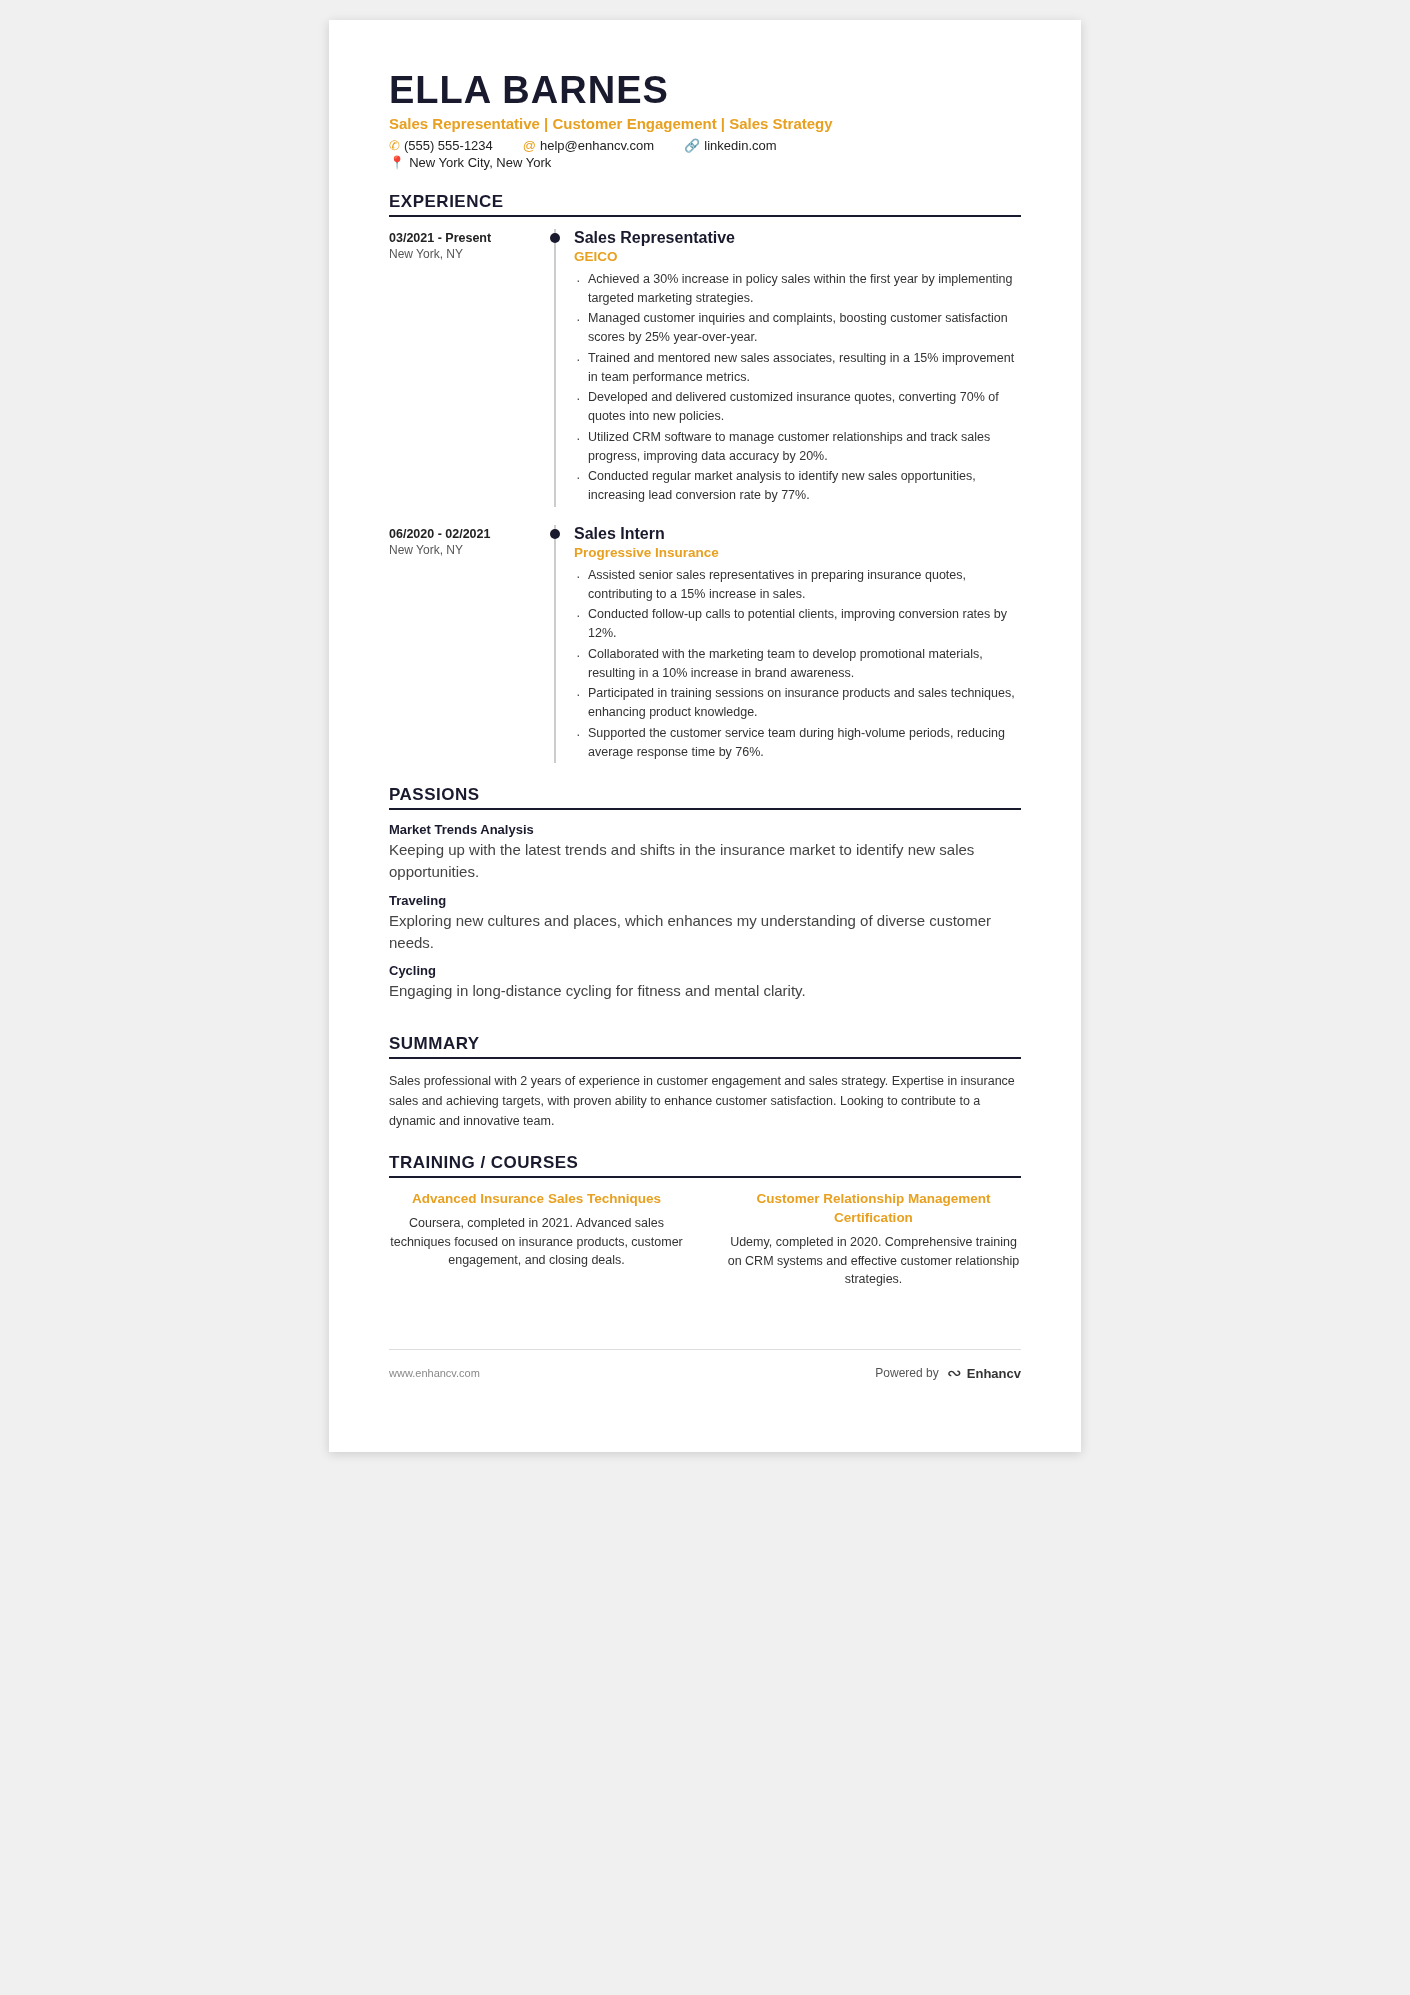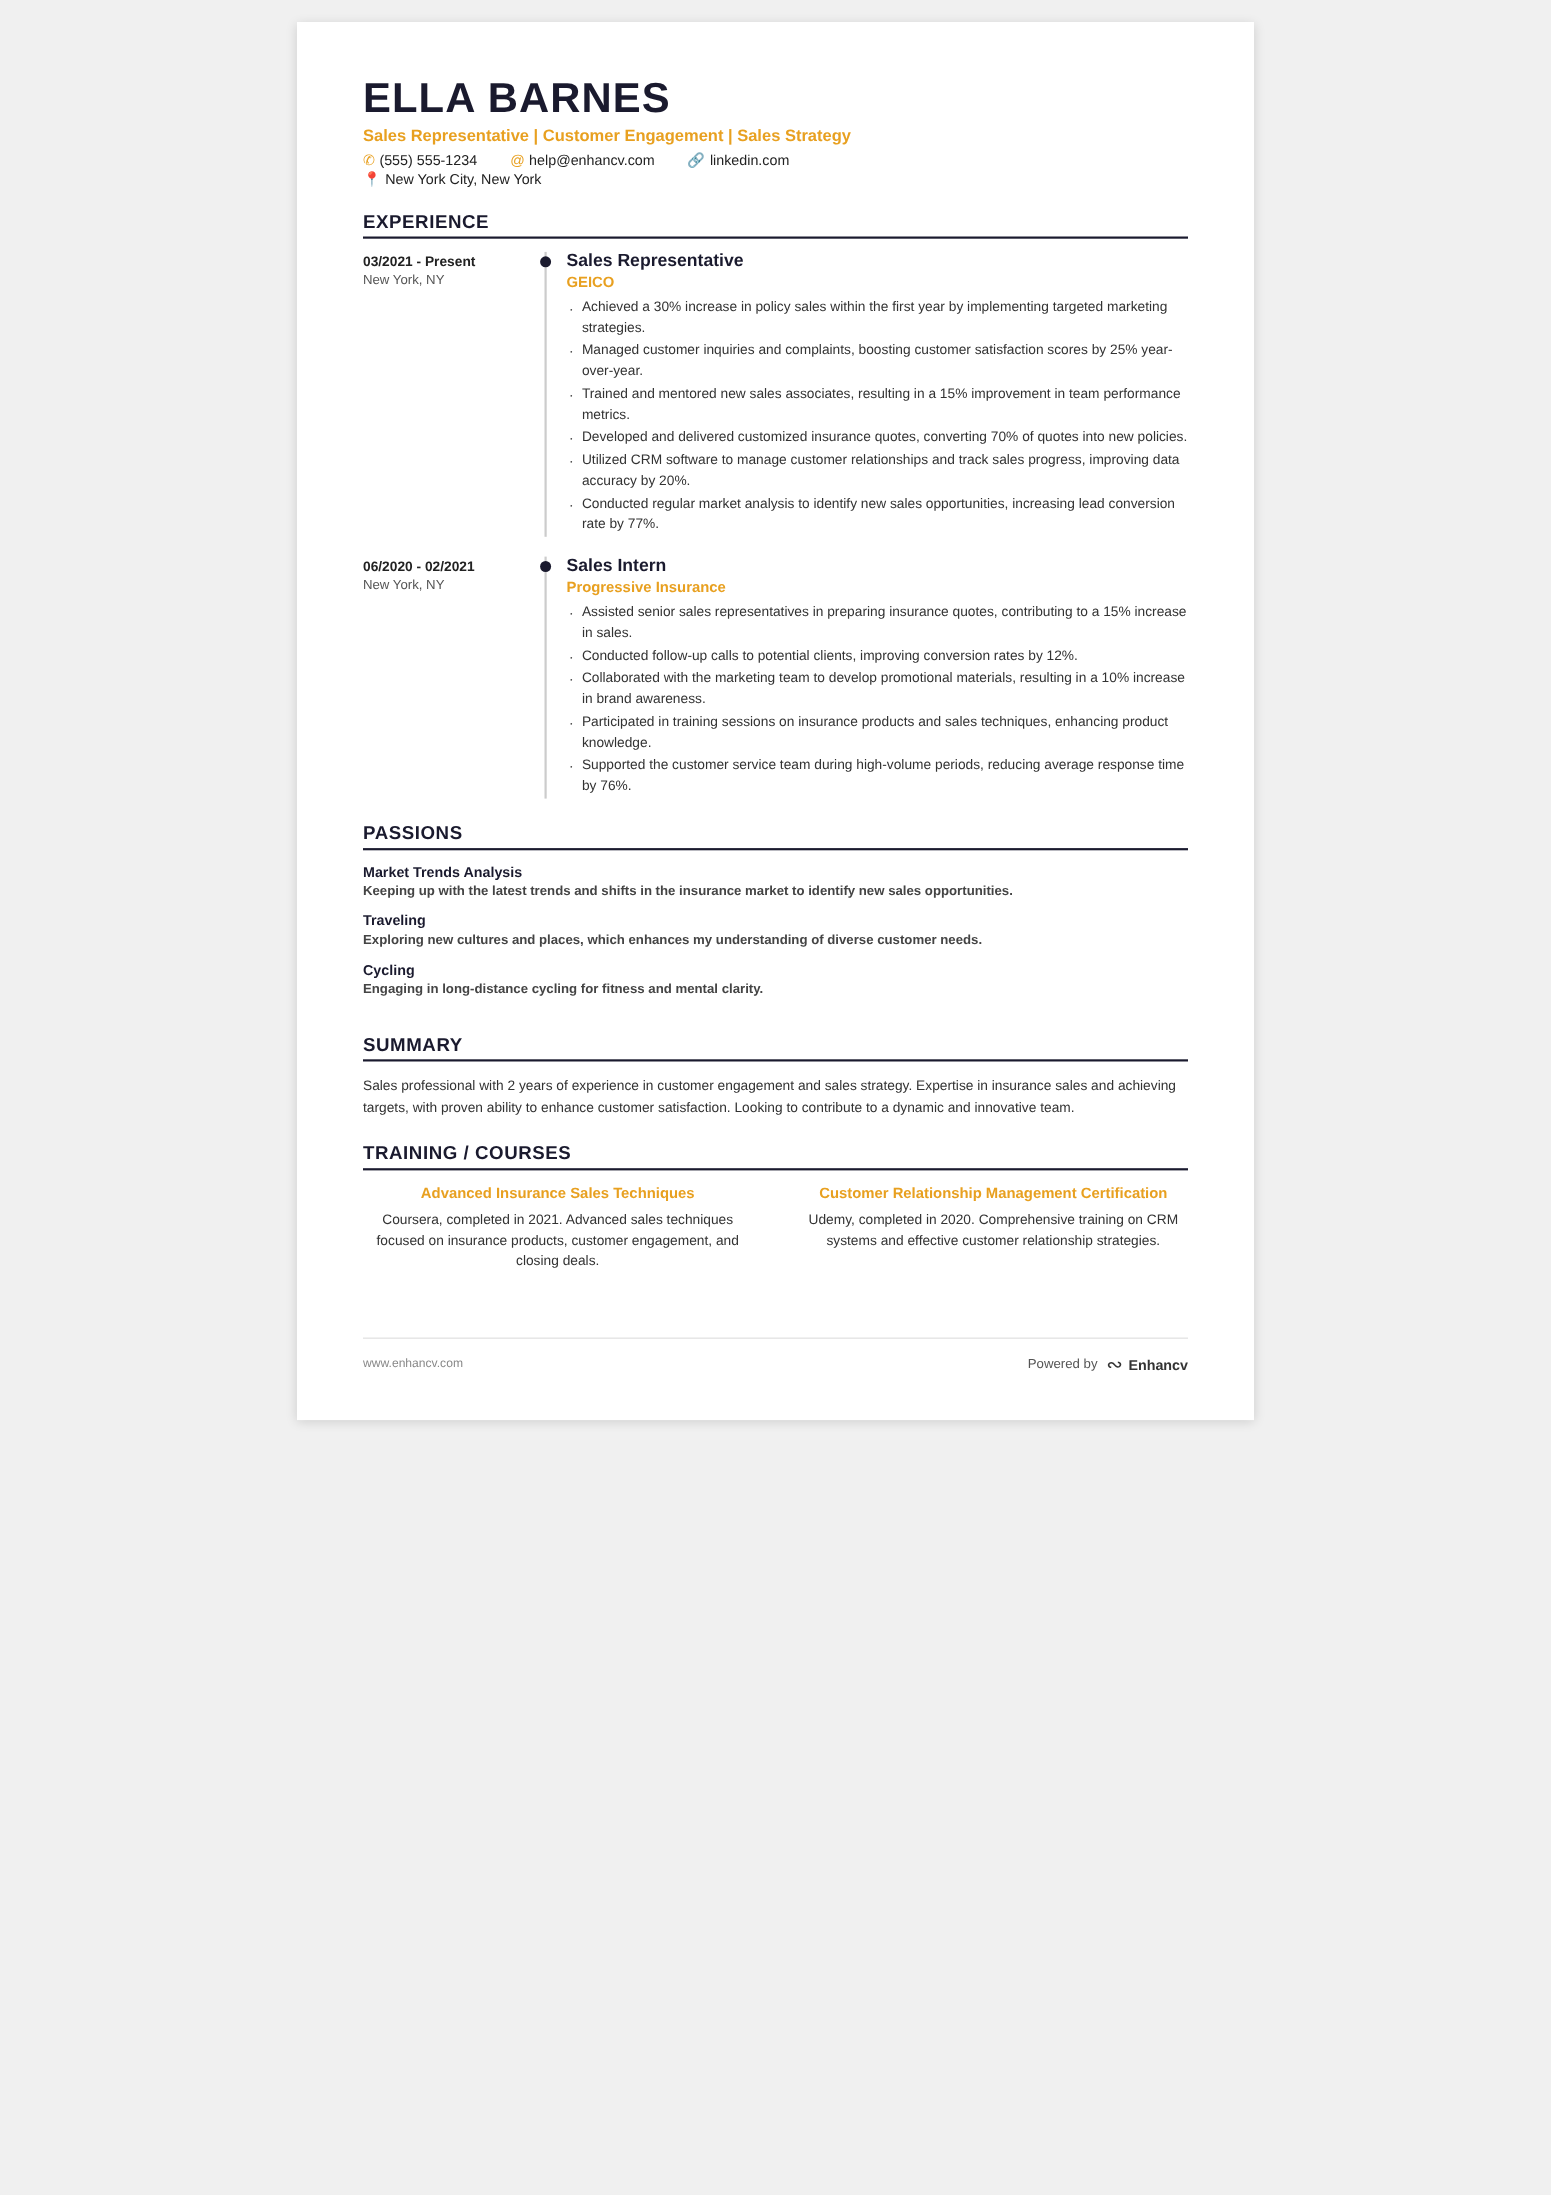--- a/index.html
+++ b/index.html
@@ -6,23 +6,23 @@
     body {
       font-family: 'Arial', sans-serif;
       background: #f0f0f0;
       display: flex;
       justify-content: center;
       align-items: flex-start;
       padding: 20px;
     }
     .page {
       background: #fff;
-      width: 870px;
+      width: 752px;
       min-height: 1260px;
-      padding: 50px 60px 40px 60px;
+      padding: 50px 60px 68px 60px;
       position: relative;
       box-shadow: 0 2px 10px rgba(0,0,0,0.15);
     }
     
     .header { margin-bottom: 18px; }
     .name {
       font-size: 38px;
       font-weight: 900;
       color: #1a1a2e;
       letter-spacing: 1px;
@@ -154,24 +154,23 @@
       gap: 0 30px;
     }
     .passion-item { margin-bottom: 10px; }
     .passion-title {
       font-weight: 700;
       font-size: 13px;
       color: #1a1a2e;
       margin-bottom: 2px;
     }
     .passion-desc {
-      font-size: 12px;
+      font-size: 15px;
       color: #444;
       line-height: 1.45;
-      font-weight: bold;
     }
 
     
     .summary-text {
       font-size: 12.5px;
       color: #333;
       line-height: 1.6;
     }
 
     

